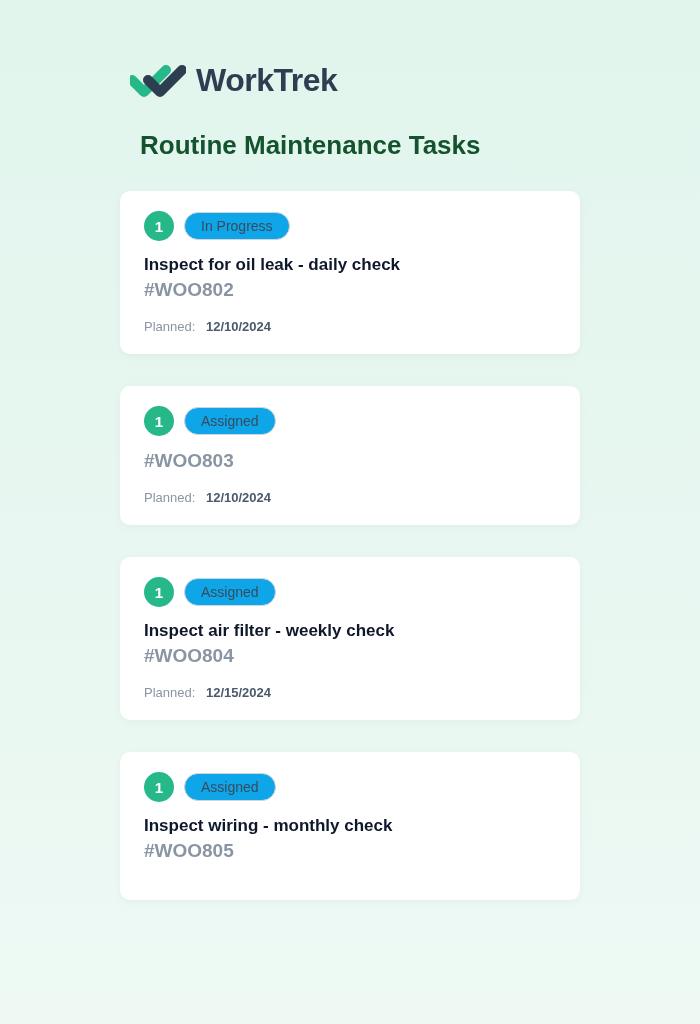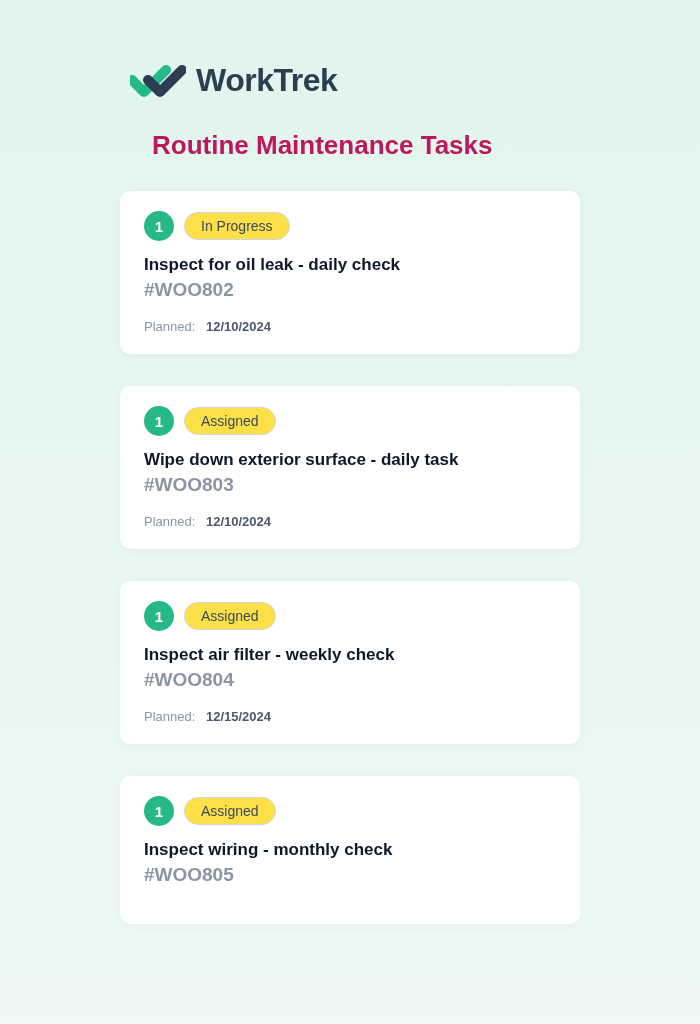--- a/index.html
+++ b/index.html
@@ -33,22 +33,22 @@
     .logo-text {
       font-size: 32px;
       font-weight: 700;
       color: #2c3e50;
       letter-spacing: -0.5px;
     }
 
     .page-title {
       font-size: 26px;
       font-weight: 700;
-      color: #be185d;
-      margin-left: 32px;
+      color: #14532d;
+      margin-left: 20px;
       margin-bottom: 30px;
     }
 
     .tasks-list {
       display: flex;
       flex-direction: column;
       gap: 32px;
     }
 
     .task-card {
@@ -78,21 +78,21 @@
       font-weight: 600;
     }
 
     .status-badge {
       border: 1px solid #d0d5db;
       border-radius: 18px;
       padding: 5px 16px;
       font-size: 14px;
       color: #3a4a5c;
       font-weight: 500;
-      background: #fde047;
+      background: #0ea5e9;
       text-align: right;
     }
 
     .task-title {
       font-size: 17px;
       font-weight: 700;
       color: #0f172a;
       margin-bottom: 4px;
     }
 
@@ -142,21 +142,20 @@
     <div class="task-planned">
       <span>Planned: </span><span class="date-value">12/10/2024</span>
     </div>
   </div>
 
   <div class="task-card">
     <div class="task-header">
       <div class="count-badge">1</div>
       <div class="status-badge">Assigned</div>
     </div>
-    <div class="task-title">Wipe down exterior surface - daily task</div>
     <div class="task-id">#WOO803</div>
     <div class="task-planned">
       <span>Planned: </span><span class="date-value">12/10/2024</span>
     </div>
   </div>
 
   <div class="task-card">
     <div class="task-header">
       <div class="count-badge">1</div>
       <div class="status-badge">Assigned</div>

